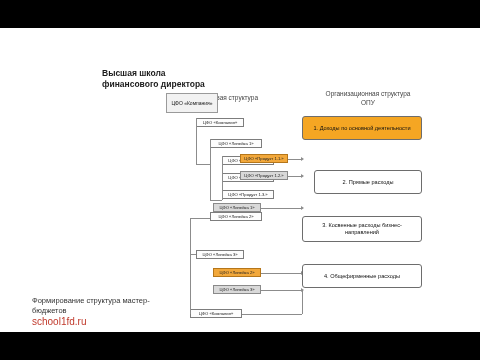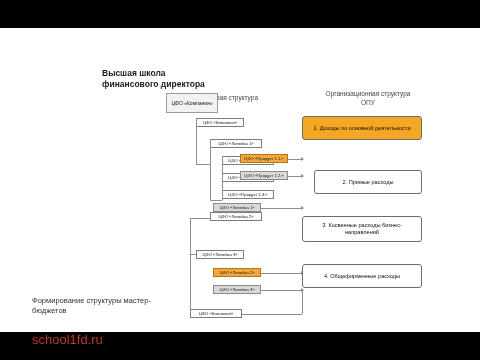--- a/index.html
+++ b/index.html
@@ -15,21 +15,21 @@
   .band.bot{top:332px;height:28px;}
 
   
   .logo-box{position:absolute;left:32px;top:42px;width:38px;height:38px;border:2px solid #2b2b2b;
     display:flex;align-items:center;justify-content:center;flex-direction:column;}
   .logo-l1{font-family:"Liberation Serif",serif;font-size:11px;font-weight:bold;color:#1a1a1a;line-height:10px;letter-spacing:-0.5px;}
   .logo-l2{font-family:"Liberation Serif",serif;font-size:11px;font-weight:bold;color:#1a1a1a;line-height:10px;letter-spacing:-0.5px;}
   .logo-text{position:absolute;left:78px;top:40px;width:110px;font-size:8.5px;line-height:10.5px;color:#1a1a1a;font-weight:bold;margin-left:24px;}
 
   .footer-title{position:absolute;left:32px;top:268px;width:150px;font-size:7.5px;line-height:9.5px;color:#333;}
-  .footer-link{position:absolute;left:32px;top:304px;font-size:13px;color:#c0392b;}
+  .footer-link{position:absolute;left:32px;top:288px;font-size:10px;color:#c0392b;}
 
   
   .col-head{position:absolute;font-size:6.5px;color:#444;text-align:center;}
   #head-fin{left:178px;top:66px;width:92px;}
   #head-org{left:318px;top:62px;width:100px;line-height:8.5px;}
 
   
   .node{position:absolute;box-sizing:border-box;border:1px solid #7d7d7d;background:#fdfdfd;
     font-size:4.2px;color:#222;display:flex;align-items:center;justify-content:center;text-align:center;
     line-height:5px;padding:0 1px;}
@@ -55,21 +55,21 @@
 </head>
 <body>
 
 <div class="band top"></div>
 <div class="band bot"></div>
 
 <div class="slide">
 
   <div class="logo-text">Высшая школа финансового директора</div>
 
-  <div class="footer-title">Формирование структуры мастер-бюджетов</div>
+  <div class="footer-title">Формирование структура мастер-бюджетов</div>
   <div class="footer-link">school1fd.ru</div>
 
   <div class="col-head" id="head-fin">Финансовая структура</div>
   <div class="col-head" id="head-org">Организационная структура ОПУ</div>
 
   <div class="node top-card" style="left:166px;top:65px;width:52px;height:20px;">ЦФО «Компания»</div>
 
   <div class="node" style="left:196px;top:90px;width:48px;height:9px;">ЦФО «Компания»</div>
   <div class="node" style="left:210px;top:111px;width:52px;height:9px;">ЦФО «Линейка 1»</div>
   <div class="node" style="left:222px;top:128px;width:52px;height:9px;">ЦФО «Продукт 1.1.»</div>

